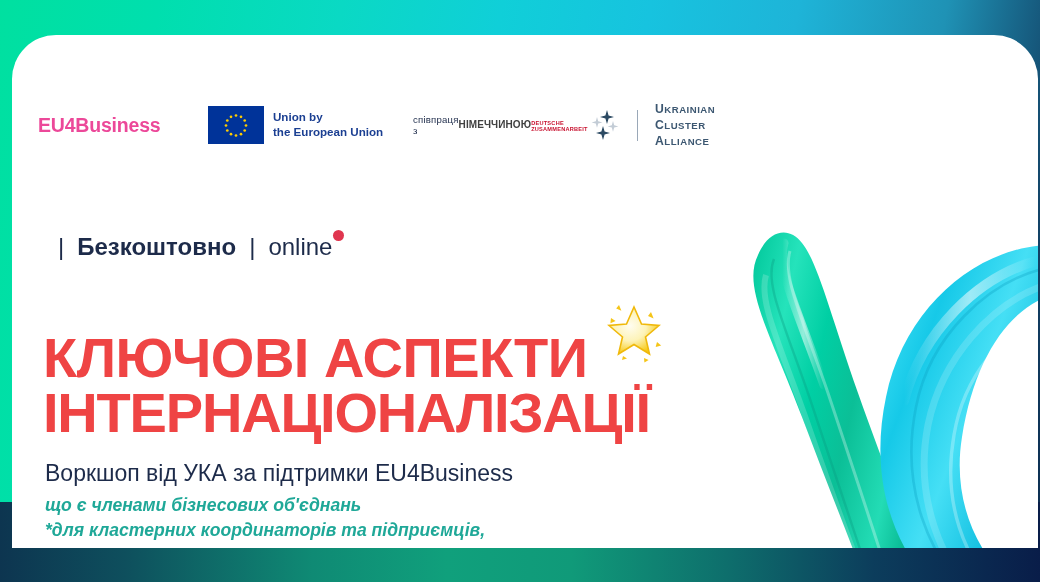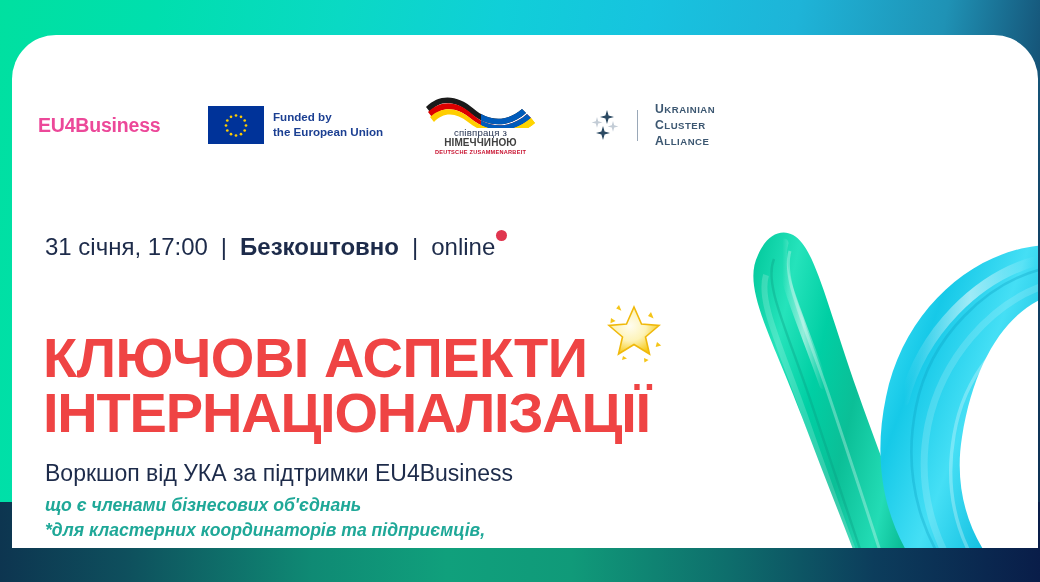--- a/index.html
+++ b/index.html
@@ -51,21 +51,21 @@
   .logo-eu4b{
     font-size:19.5px; font-weight:bold; letter-spacing:-.2px;
     color:#ec4899; width:170px;
   }
   .logo-funded{ display:flex; align-items:center; gap:9px; width:205px; }
   .eu-flag{ width:56px; height:38px; flex:none; }
   .funded-text{
     font-size:11.6px; font-weight:bold; line-height:1.28;
     color:#1b3f92; white-space:nowrap;
   }
-  .logo-coop{ width:135px; display:flex; flex-direction:column; align-items:center; }
+  .logo-coop{ width:135px; display:flex; flex-direction:row; align-items:center; }
   .coop-ribbon{ width:118px; height:33px; }
   .coop-l1{ font-size:9.6px; color:#1d2b4a; letter-spacing:.2px; margin-top:-1px; }
   .coop-l2{ font-size:10px; font-weight:bold; color:#404040; letter-spacing:.1px; line-height:1.05; }
   .coop-l3{ font-size:5.6px; font-weight:bold; color:#c8102e; letter-spacing:.25px; margin-top:1px; }
   .logo-uca{ display:flex; align-items:center; gap:17px; margin-left:42px; }
   .uca-mark{ width:30px; height:32px; flex:none; }
   .uca-rule{ width:1px; height:31px; background:#9aa8b8; }
   .uca-text{
     font-size:9.6px; font-weight:bold; color:#3c5771;
     line-height:1.33; letter-spacing:.5px;
@@ -139,21 +139,21 @@
           <circle cx="33.0" cy="28.2" r="1.35"></circle>
           <circle cx="28" cy="29.5" r="1.35"></circle>
           <circle cx="23.0" cy="28.2" r="1.35"></circle>
           <circle cx="19.3" cy="24.5" r="1.35"></circle>
           <circle cx="18.0" cy="19.5" r="1.35"></circle>
           <circle cx="19.3" cy="14.5" r="1.35"></circle>
           <circle cx="23.0" cy="10.8" r="1.35"></circle>
         </g>
       </svg>
       <div class="funded-text">
-        <div>Funded by</div>
+        <div>Union by</div>
         <div>the European Union</div>
       </div>
     </div>
 
     <div class="logo-coop">
       <svg class="coop-ribbon" viewBox="0 0 118 33">
         <path d="M4 12 C18 -2 36 0 52 14 C66 26 84 28 100 14 L104 18 C86 34 64 32 48 18 C34 6 18 4 8 17 Z" fill="#1a1a1a"></path>
         <path d="M6 17 C19 4 36 6 50 19 C65 33 87 35 105 19 L109 23 C90 40 66 38 48 23 C35 12 20 11 10 22 Z" fill="#dd0000"></path>
         <path d="M8 22 C20 11 35 12 48 23 C66 38 90 40 109 23 L113 28 C93 45 66 43 46 27 C34 17 21 17 12 27 Z" fill="#ffce00"></path>
         <clipPath id="rightHalf">
@@ -180,21 +180,20 @@
       <div class="uca-rule"></div>
       <div class="uca-text">
         <span><i>U</i>KRAINIAN</span>
         <span><i>C</i>LUSTER</span>
         <span><i>A</i>LLIANCE</span>
       </div>
     </div>
   </div>
 
   <div class="meta">
-    <span>31 січня, 17:00</span>
     <span class="sep">|</span>
     <span class="bold">Безкоштовно</span>
     <span class="sep">|</span>
     <span class="online-wrap">
       <span>online</span>
       <span class="dot"></span>
     </span>
   </div>
 
   <div class="headline">

